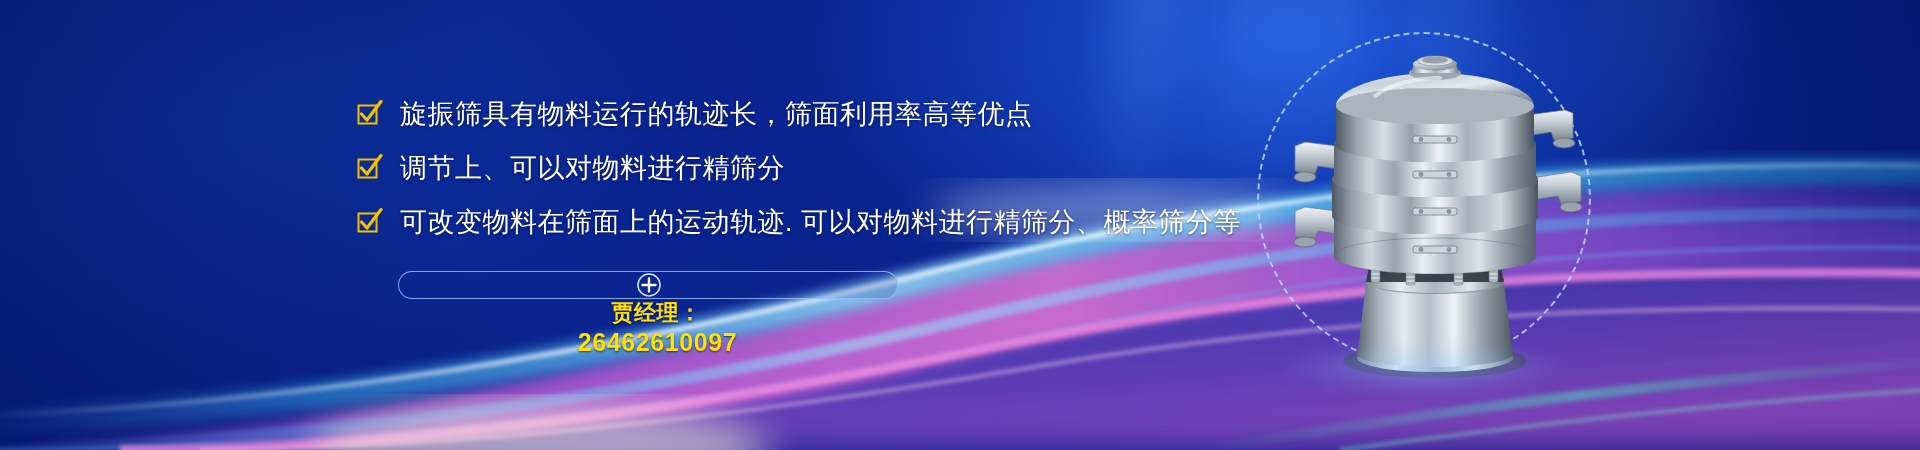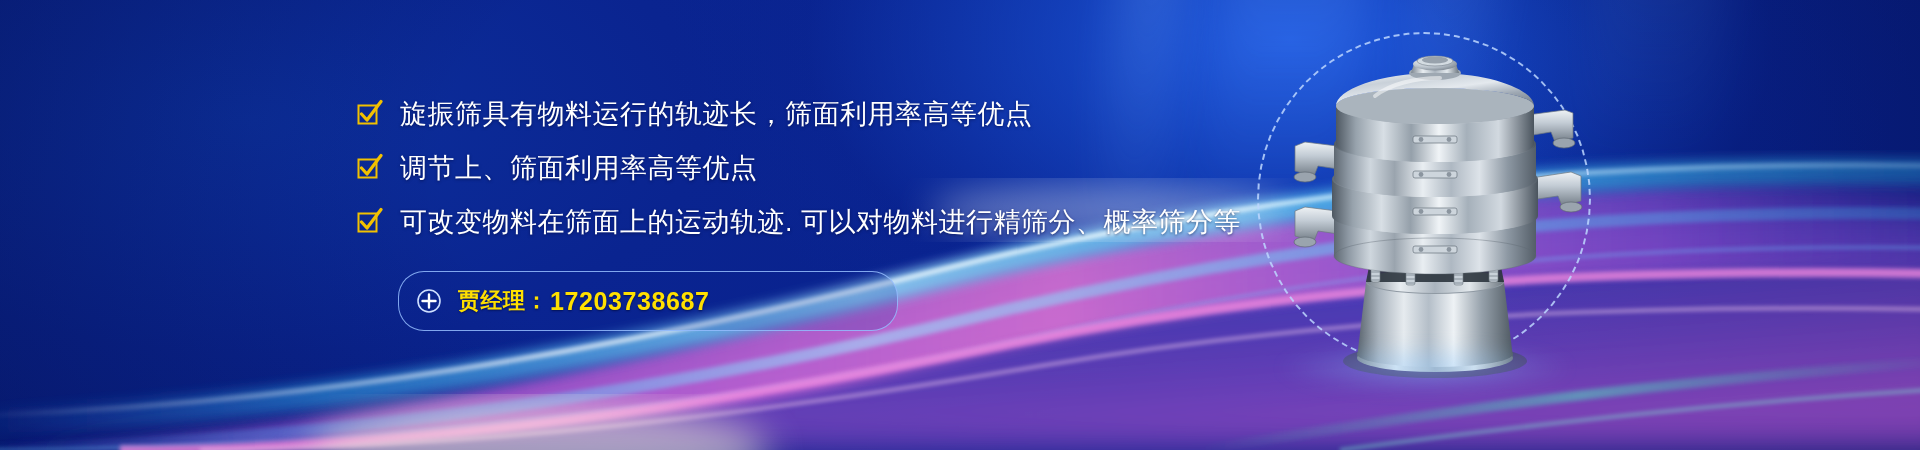--- a/index.html
+++ b/index.html
@@ -110,29 +110,30 @@
     letter-spacing: 0.5px;
     text-shadow: 0 1px 3px rgba(0,10,60,0.6);
   }
 
   
   .contact-pill {
     position: absolute;
     left: 398px;
     top: 271px;
     width: 500px;
-    height: 60px;
+    height: 28px;
     border: 1px solid rgba(150,190,255,0.85);
     border-radius: 26px;
     display: flex;
     align-items: center;
     padding-left: 17px;
     box-sizing: border-box;
     background: rgba(10,40,150,0.18);
     cursor: pointer;
+    flex-direction: column;
   }
   .plus-icon {
     flex: 0 0 auto;
     width: 26px; height: 26px;
     margin-right: 16px;
   }
   .contact-name {
     font-size: 22px;
     font-weight: bold;
     color: #ffe000;
@@ -388,21 +389,21 @@
       <span class="bullet-text">旋振筛具有物料运行的轨迹长，筛面利用率高等优点</span>
     </div>
 
     <div class="bullet">
       <span class="check-icon">
         <svg width="28" height="28" viewBox="0 0 28 28" xmlns="http://www.w3.org/2000/svg">
           <rect x="3.5" y="6.5" width="18" height="18" fill="none" stroke="#f2c100" stroke-width="2"></rect>
           <path d="M 6.5,15 L 12,21 L 26,2.5" fill="none" stroke="#f2c100" stroke-width="3.2" stroke-linecap="round" stroke-linejoin="round"></path>
         </svg>
       </span>
-      <span class="bullet-text">调节上、筛面利用率高等优点</span>
+      <span class="bullet-text">调节上、可以对物料进行精筛分</span>
     </div>
 
     <div class="bullet">
       <span class="check-icon">
         <svg width="28" height="28" viewBox="0 0 28 28" xmlns="http://www.w3.org/2000/svg">
           <rect x="3.5" y="6.5" width="18" height="18" fill="none" stroke="#f2c100" stroke-width="2"></rect>
           <path d="M 6.5,15 L 12,21 L 26,2.5" fill="none" stroke="#f2c100" stroke-width="3.2" stroke-linecap="round" stroke-linejoin="round"></path>
         </svg>
       </span>
       <span class="bullet-text">可改变物料在筛面上的运动轨迹. 可以对物料进行精筛分、概率筛分等</span>
@@ -411,16 +412,16 @@
   </div>
 
   <div class="contact-pill">
     <span class="plus-icon">
       <svg width="26" height="26" viewBox="0 0 26 26" xmlns="http://www.w3.org/2000/svg">
         <circle cx="13" cy="13" r="11" fill="none" stroke="#cfe0ff" stroke-width="1.6"></circle>
         <path d="M 13,6.5 L 13,19.5 M 6.5,13 L 19.5,13" stroke="#ffffff" stroke-width="2.4" stroke-linecap="round"></path>
       </svg>
     </span>
     <span class="contact-name">贾经理：</span>
-    <span class="contact-phone">17203738687</span>
+    <span class="contact-phone">26462610097</span>
   </div>
 
 </div>
 
 </body></html>

